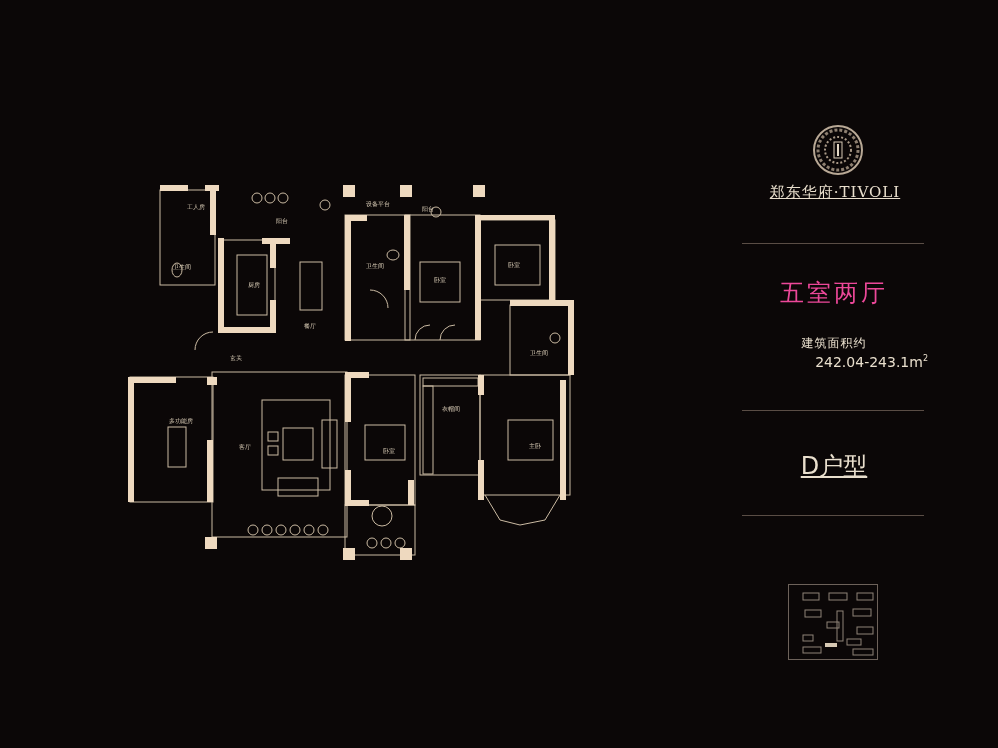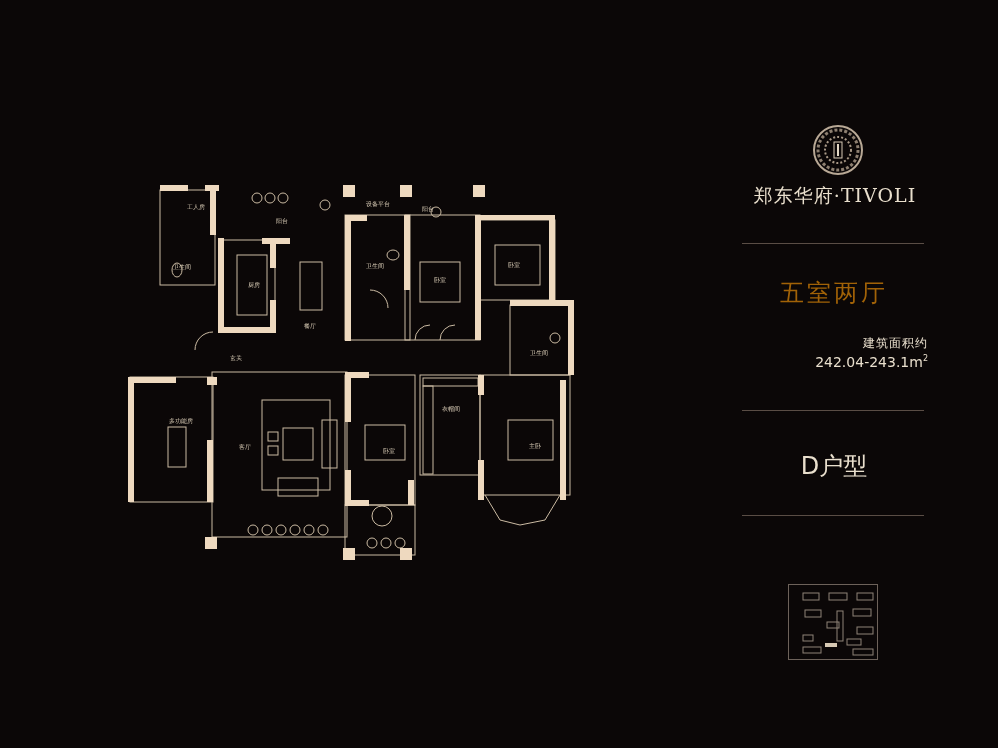--- a/index.html
+++ b/index.html
@@ -1,25 +1,25 @@
 <!DOCTYPE html>
 <html><head>
 <meta charset="utf-8">
 <style>
   html,body{margin:0;padding:0;}
   body{width:998px;height:748px;background:#0b0707;position:relative;overflow:hidden;font-family:"DejaVu Sans","Liberation Sans",sans-serif;color:#e4d9c6;}
   .plan{position:absolute;left:0;top:0;width:998px;height:748px;}
   .logo{position:absolute;left:812px;top:124px;width:52px;height:52px;}
-  .brand{position:absolute;left:740px;top:183px;width:190px;text-align:center;font-family:"DejaVu Serif","Liberation Serif",serif;font-size:19px;letter-spacing:1px;color:#e9dfcd;white-space:nowrap;}
+  .brand{position:absolute;left:740px;top:183px;width:190px;text-align:center;font-family:"DejaVu Serif","Liberation Serif",serif;font-size:15px;letter-spacing:1px;color:#e9dfcd;white-space:nowrap;text-decoration:underline;}
   .divider{position:absolute;left:742px;width:182px;height:1px;background:#5a4d45;}
-  .layout-title{position:absolute;left:740px;top:277px;width:188px;text-align:center;font-size:24px;letter-spacing:3px;color:#a16207;}
-  .area-label{position:absolute;left:740px;top:335px;width:188px;text-align:right;font-size:12px;letter-spacing:1px;color:#e9dfcd;}
+  .layout-title{position:absolute;left:740px;top:277px;width:188px;text-align:center;font-size:24px;letter-spacing:3px;color:#ec4899;}
+  .area-label{position:absolute;left:740px;top:335px;width:188px;text-align:center;font-size:12px;letter-spacing:1px;color:#e9dfcd;}
   .area-value{position:absolute;left:740px;top:354px;width:188px;text-align:right;font-size:14px;color:#e9dfcd;}
   .area-value sup{font-size:8px;}
-  .unit-type{position:absolute;left:740px;top:450px;width:188px;text-align:center;font-size:24px;color:#e9dfcd;}
+  .unit-type{position:absolute;left:740px;top:450px;width:188px;text-align:center;font-size:24px;color:#e9dfcd;text-decoration:underline;}
   .keyplan{position:absolute;left:788px;top:584px;width:88px;height:74px;border:1px solid #6d625a;}
   .rl{position:absolute;font-size:6px;color:#d9ccb6;white-space:nowrap;}
 </style>
 </head>
 <body>
 
 <svg class="plan" viewBox="0 0 998 748" xmlns="http://www.w3.org/2000/svg">
   <g fill="none" stroke="#cbbba3" stroke-width="1">
 
     <rect x="160" y="190" width="55" height="95"></rect>

